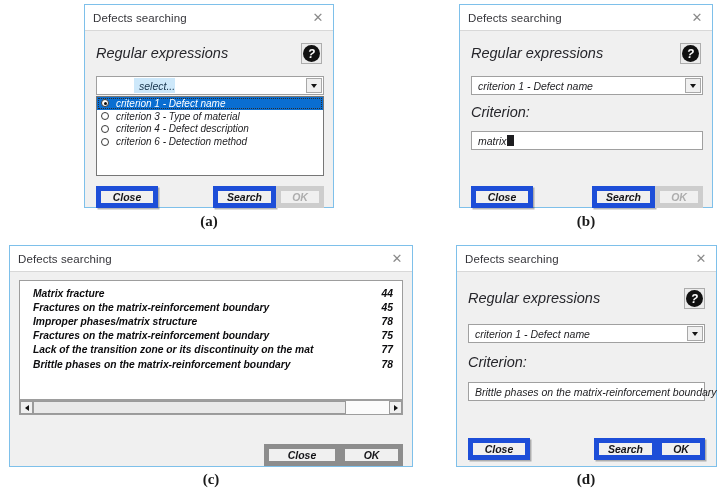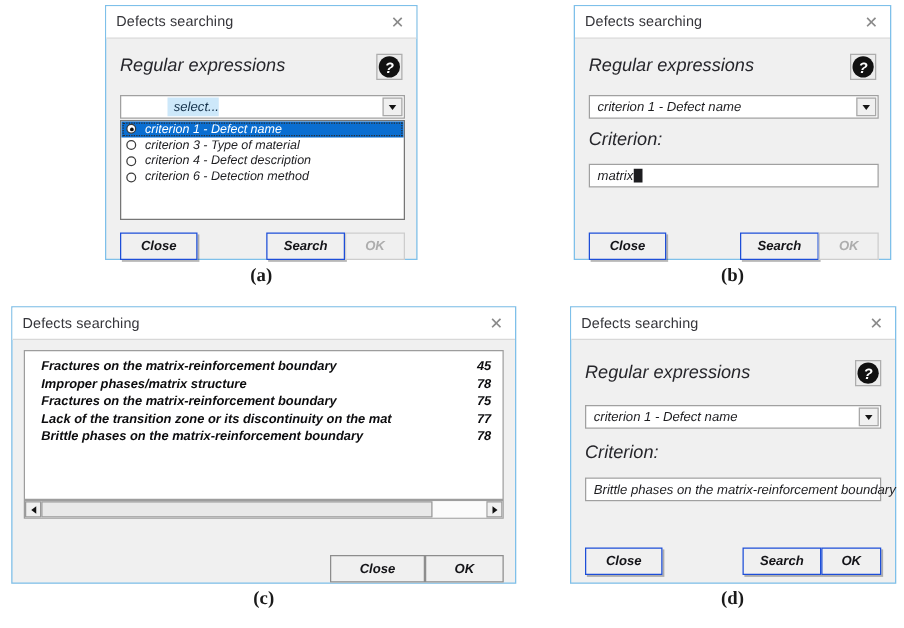--- a/index.html
+++ b/index.html
@@ -201,21 +201,21 @@
     width: 1px;
     height: 11px;
     background: #1d1d20;
     margin-left: 0px;
   }
 
   
   .btn {
     position: absolute;
     background: #f0f0f0;
-    border: 1px solid #1d4ed8;
+    border: 5px solid #1d4ed8;
     box-sizing: border-box;
     display: flex;
     align-items: center;
     justify-content: center;
     font-size: 10.5px;
     font-weight: bold;
     color: #141418;
     box-shadow: 1.5px 1.5px 0 rgba(0,0,0,.28);
     height: 22px;
   }
@@ -387,20 +387,24 @@
 <div class="panel" id="panel-c">
   <div class="titlebar">
     <div class="title-text">Defects searching</div>
     <div class="close-icon">✕</div>
   </div>
   <div class="pbody">
 
     <div class="results" style="left:9px; top:8px; width:384px; height:120px;">
       <div style="height:5px"></div>
       <div class="res-row">
+        <span class="res-name">Matrix fracture</span>
+        <span class="res-num">44</span>
+      </div>
+      <div class="res-row">
         <span class="res-name">Fractures on the matrix-reinforcement boundary</span>
         <span class="res-num">45</span>
       </div>
       <div class="res-row">
         <span class="res-name">Improper phases/matrix structure</span>
         <span class="res-num">78</span>
       </div>
       <div class="res-row">
         <span class="res-name">Fractures on the matrix-reinforcement boundary</span>
         <span class="res-num">75</span>

